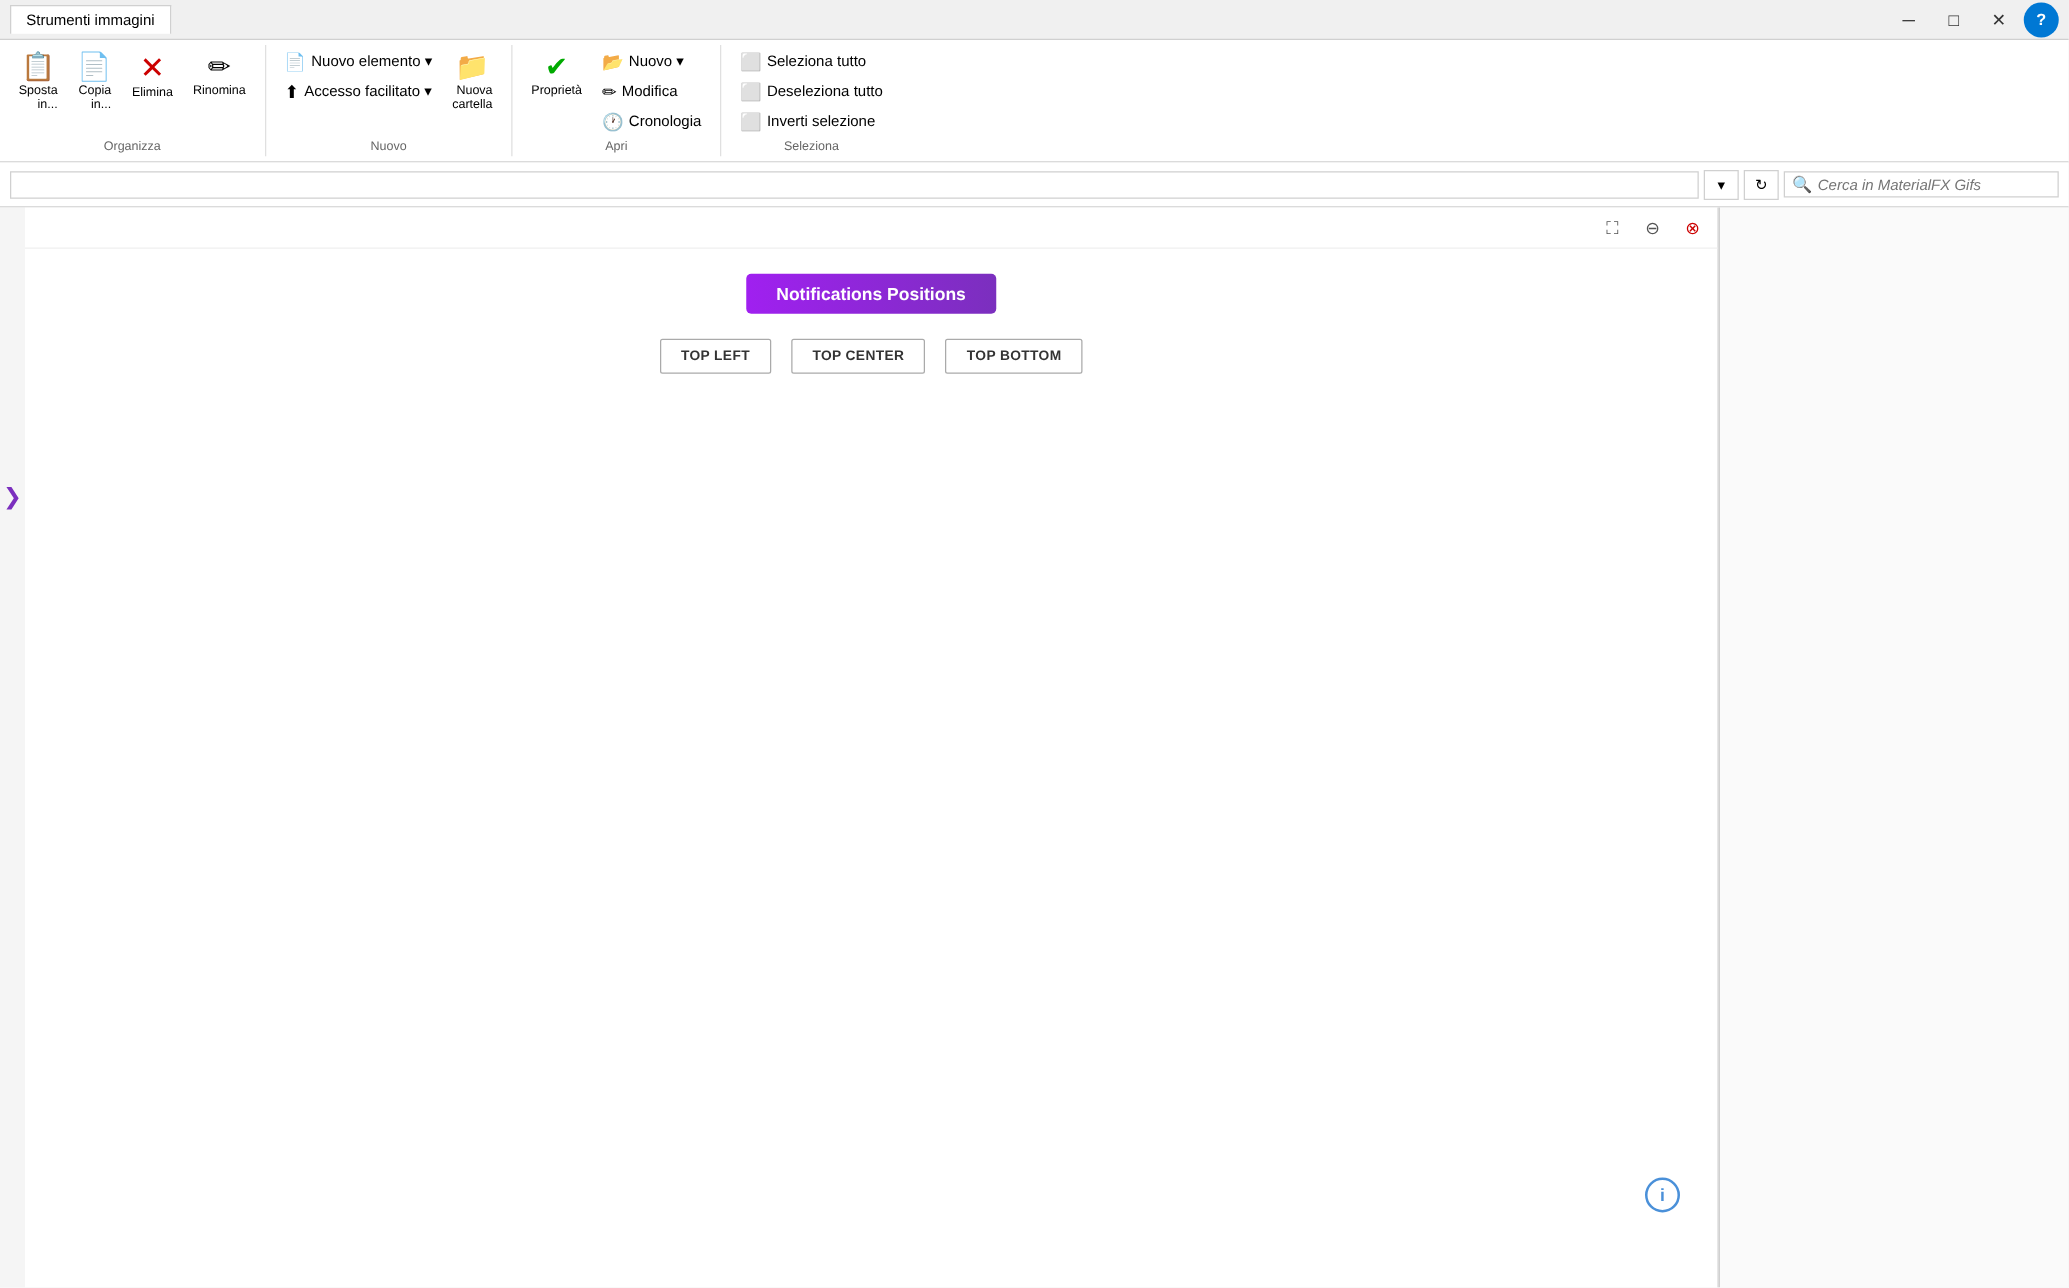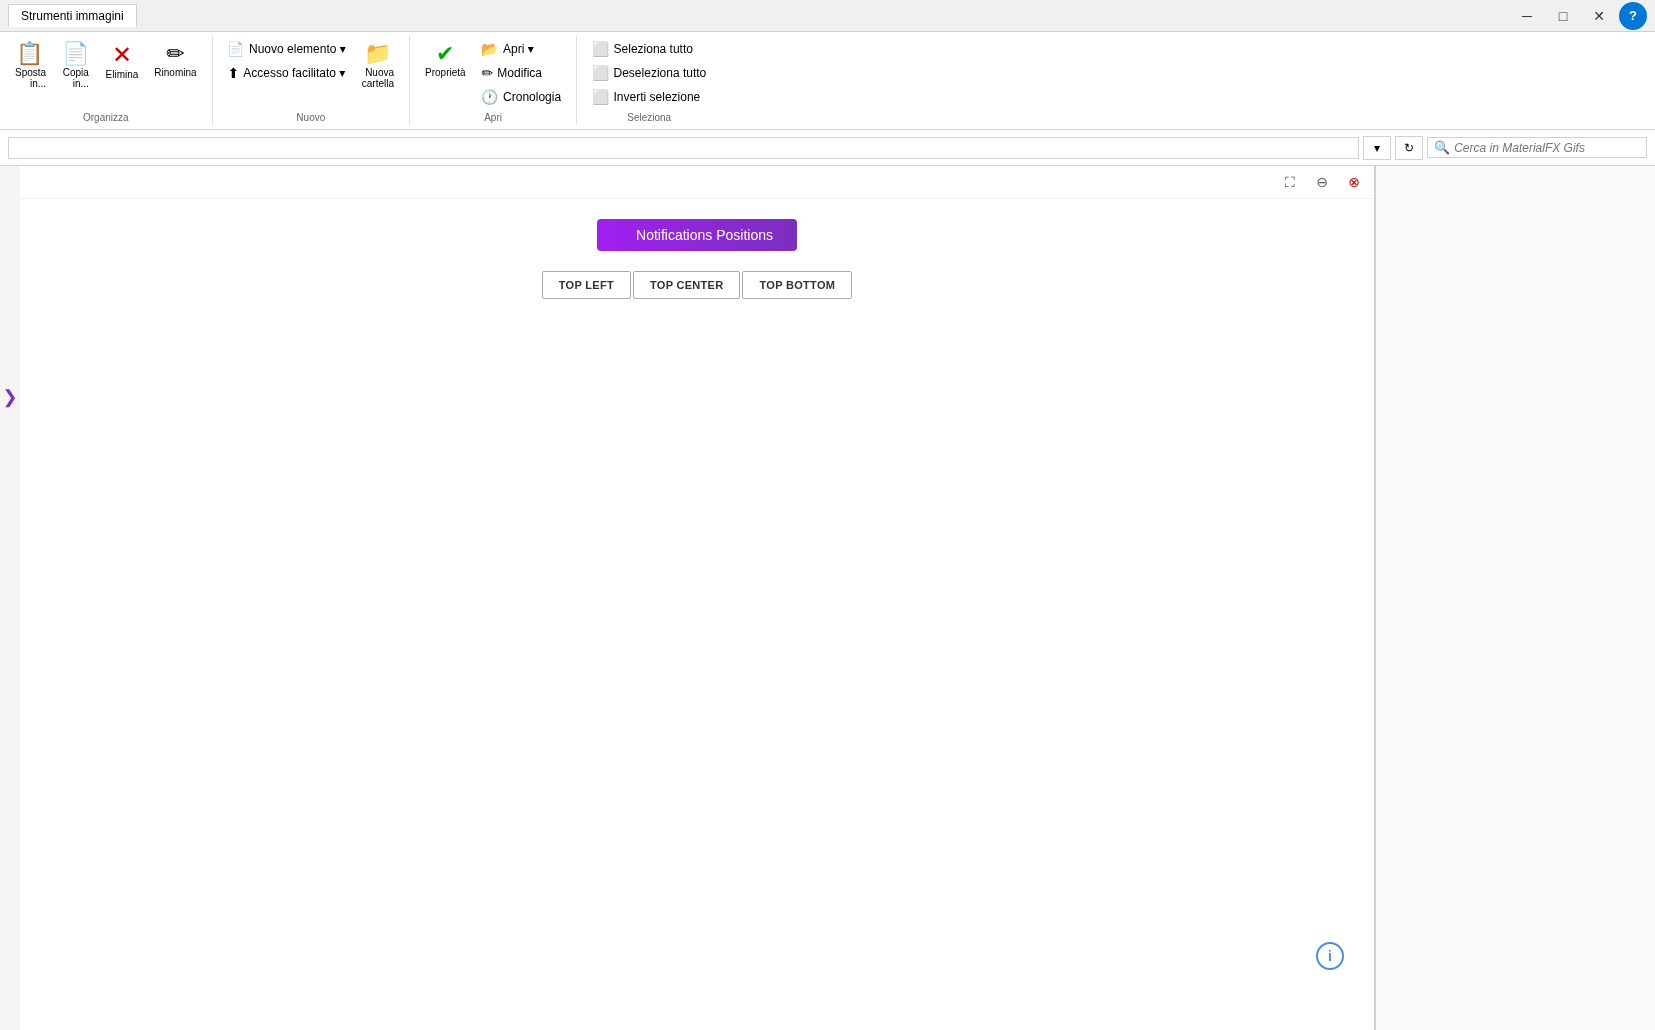--- a/index.html
+++ b/index.html
@@ -220,28 +220,28 @@
       align-items: center;
       gap: 20px;
     }
     .notif-title-btn {
       background: linear-gradient(to right, #a020f0, #7b2fbe);
       color: white;
       border: none;
       padding: 8px 24px;
       border-radius: 4px;
       font-size: 14px;
-      font-weight: 400;
+      font-weight: 700;
       cursor: pointer;
       min-width: 200px;
-      text-align: right;
+      text-align: left;
     }
     .position-buttons-row {
       display: flex;
-      gap: 2px;
+      gap: 16px;
       align-items: center;
     }
     .pos-btn {
       border: 1px solid #aaa;
       background: white;
       padding: 7px 16px;
       font-size: 11px;
       font-weight: 600;
       color: #333;
       cursor: pointer;
@@ -345,21 +345,21 @@
 
     <div class="ribbon-group">
       <div class="ribbon-group-items">
         <div class="ribbon-btn" style="position:relative;">
           <span class="icon" style="color:#00aa00;">✔</span>
           <span class="label">Proprietà</span>
         </div>
         <div class="ribbon-btn-group">
           <div class="ribbon-btn-small">
             <span class="icon-sm">📂</span>
-            <span>Apri ▾</span>
+            <span>Nuovo ▾</span>
           </div>
           <div class="ribbon-btn-small">
             <span class="icon-sm">✏</span>
             <span>Modifica</span>
           </div>
           <div class="ribbon-btn-small">
             <span class="icon-sm">🕐</span>
             <span>Cronologia</span>
           </div>
         </div>

